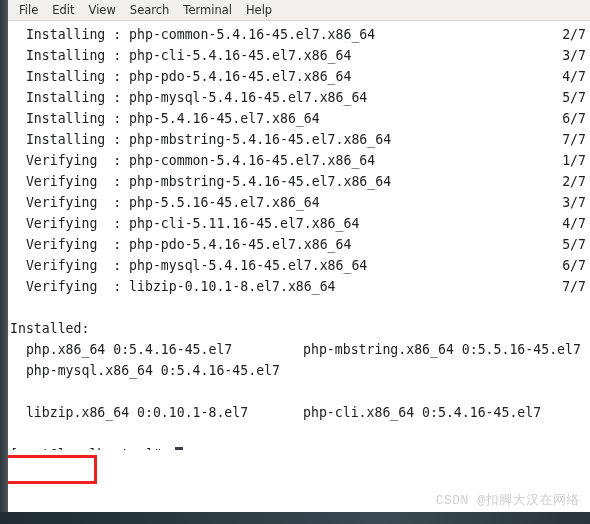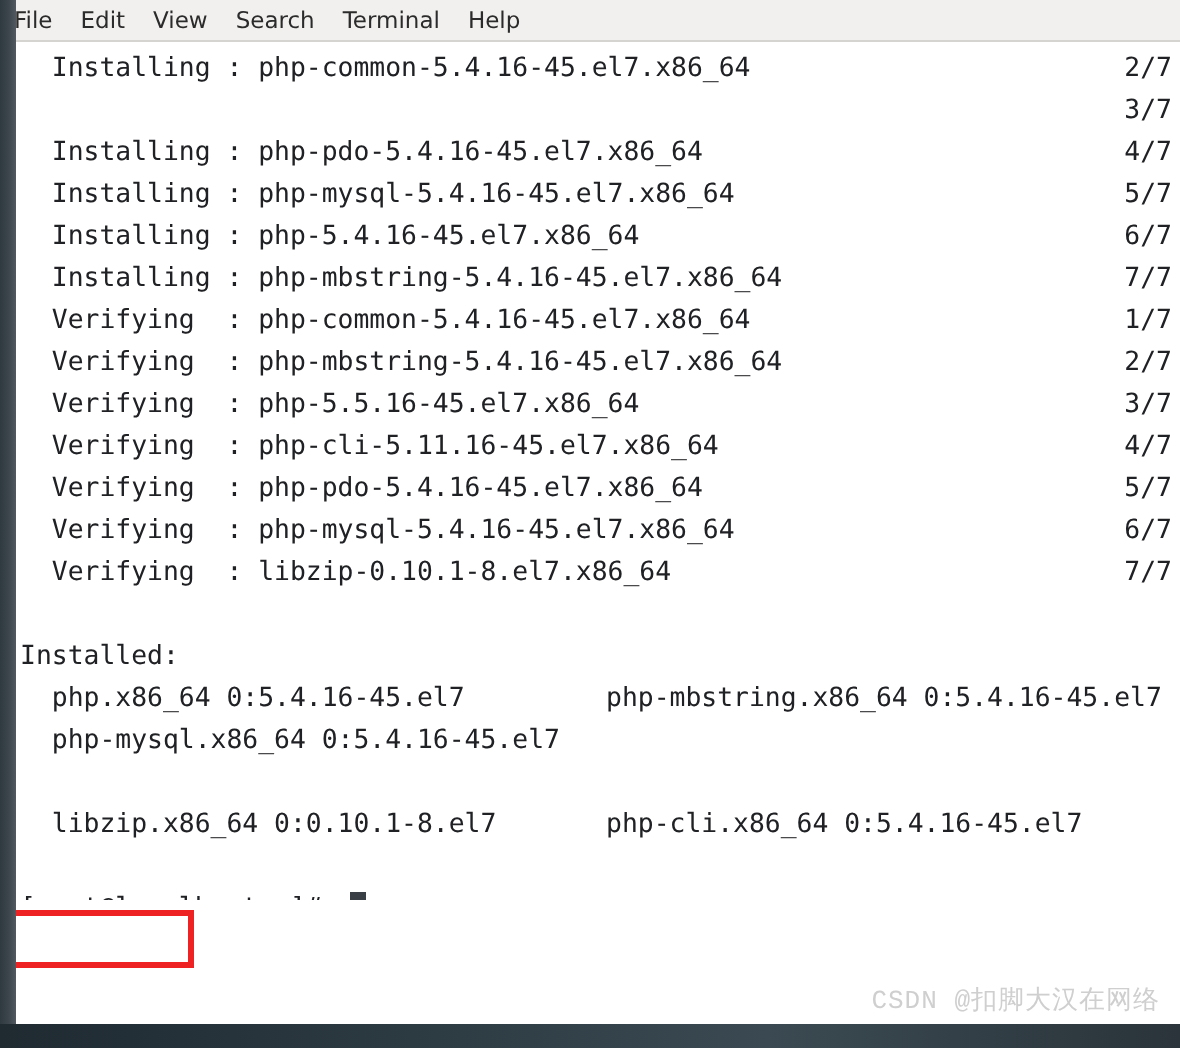--- a/index.html
+++ b/index.html
@@ -38,20 +38,21 @@
     position: absolute;
     left: 0;
     top: 0;
     width: 590px;
     height: 21px;
     background: #f1f0ee;
     border-bottom: 1px solid #d6d4d0;
     box-sizing: border-box;
     display: flex;
     align-items: center;
+    padding-left: 12px;
     z-index: 5;
   }
   .menu-item {
     font-family: "DejaVu Sans", "Liberation Sans", sans-serif;
     font-size: 11.5px;
     color: #2b2b2b;
     padding: 1px 7px 2px 7px;
     line-height: 14px;
     white-space: nowrap;
     cursor: default;
@@ -173,35 +174,35 @@
     <div class="menu-item">Edit</div>
     <div class="menu-item">View</div>
     <div class="menu-item">Search</div>
     <div class="menu-item">Terminal</div>
     <div class="menu-item">Help</div>
   </div>
 
   <div class="term">
     <div class="lines" id="lines">
         <div class="line"><span class="txt">  Installing : php-common-5.4.16-45.el7.x86_64</span><span class="counter">2/7</span></div>
-        <div class="line"><span class="counter">3/7</span></div>
+        <div class="line"><span class="txt">  Installing : php-cli-5.4.16-45.el7.x86_64</span><span class="counter">3/7</span></div>
         <div class="line"><span class="txt">  Installing : php-pdo-5.4.16-45.el7.x86_64</span><span class="counter">4/7</span></div>
         <div class="line"><span class="txt">  Installing : php-mysql-5.4.16-45.el7.x86_64</span><span class="counter">5/7</span></div>
         <div class="line"><span class="txt">  Installing : php-5.4.16-45.el7.x86_64</span><span class="counter">6/7</span></div>
         <div class="line"><span class="txt">  Installing : php-mbstring-5.4.16-45.el7.x86_64</span><span class="counter">7/7</span></div>
         <div class="line"><span class="txt">  Verifying  : php-common-5.4.16-45.el7.x86_64</span><span class="counter">1/7</span></div>
         <div class="line"><span class="txt">  Verifying  : php-mbstring-5.4.16-45.el7.x86_64</span><span class="counter">2/7</span></div>
         <div class="line"><span class="txt">  Verifying  : php-5.5.16-45.el7.x86_64</span><span class="counter">3/7</span></div>
         <div class="line"><span class="txt">  Verifying  : php-cli-5.11.16-45.el7.x86_64</span><span class="counter">4/7</span></div>
         <div class="line"><span class="txt">  Verifying  : php-pdo-5.4.16-45.el7.x86_64</span><span class="counter">5/7</span></div>
         <div class="line"><span class="txt">  Verifying  : php-mysql-5.4.16-45.el7.x86_64</span><span class="counter">6/7</span></div>
         <div class="line"><span class="txt">  Verifying  : libzip-0.10.1-8.el7.x86_64</span><span class="counter">7/7</span></div>
         <div class="line blank"><span class="txt"> </span></div>
         <div class="line"><span class="txt">Installed:</span></div>
-        <div class="line"><span class="txt">  php.x86_64 0:5.4.16-45.el7</span><span class="col2">php-mbstring.x86_64 0:5.4.16-45.el7</span></div>
+        <div class="line"><span class="txt">  php.x86_64 0:5.4.16-45.el7</span><span class="col2">php-mbstring.x86_64 0:5.5.16-45.el7</span></div>
         <div class="line"><span class="txt">  php-mysql.x86_64 0:5.4.16-45.el7</span></div>
         <div class="line blank"><span class="txt"> </span></div>
         <div class="line"><span class="txt">  libzip.x86_64 0:0.10.1-8.el7</span><span class="col2">php-cli.x86_64 0:5.4.16-45.el7</span></div>
         <div class="line blank"><span class="txt"> </span></div>
         <div class="line"><span class="txt">[root@localhost ~]# </span><span class="cursor"></span></div>
       </div>
   </div>
 
   <div class="redbox"></div>
 

